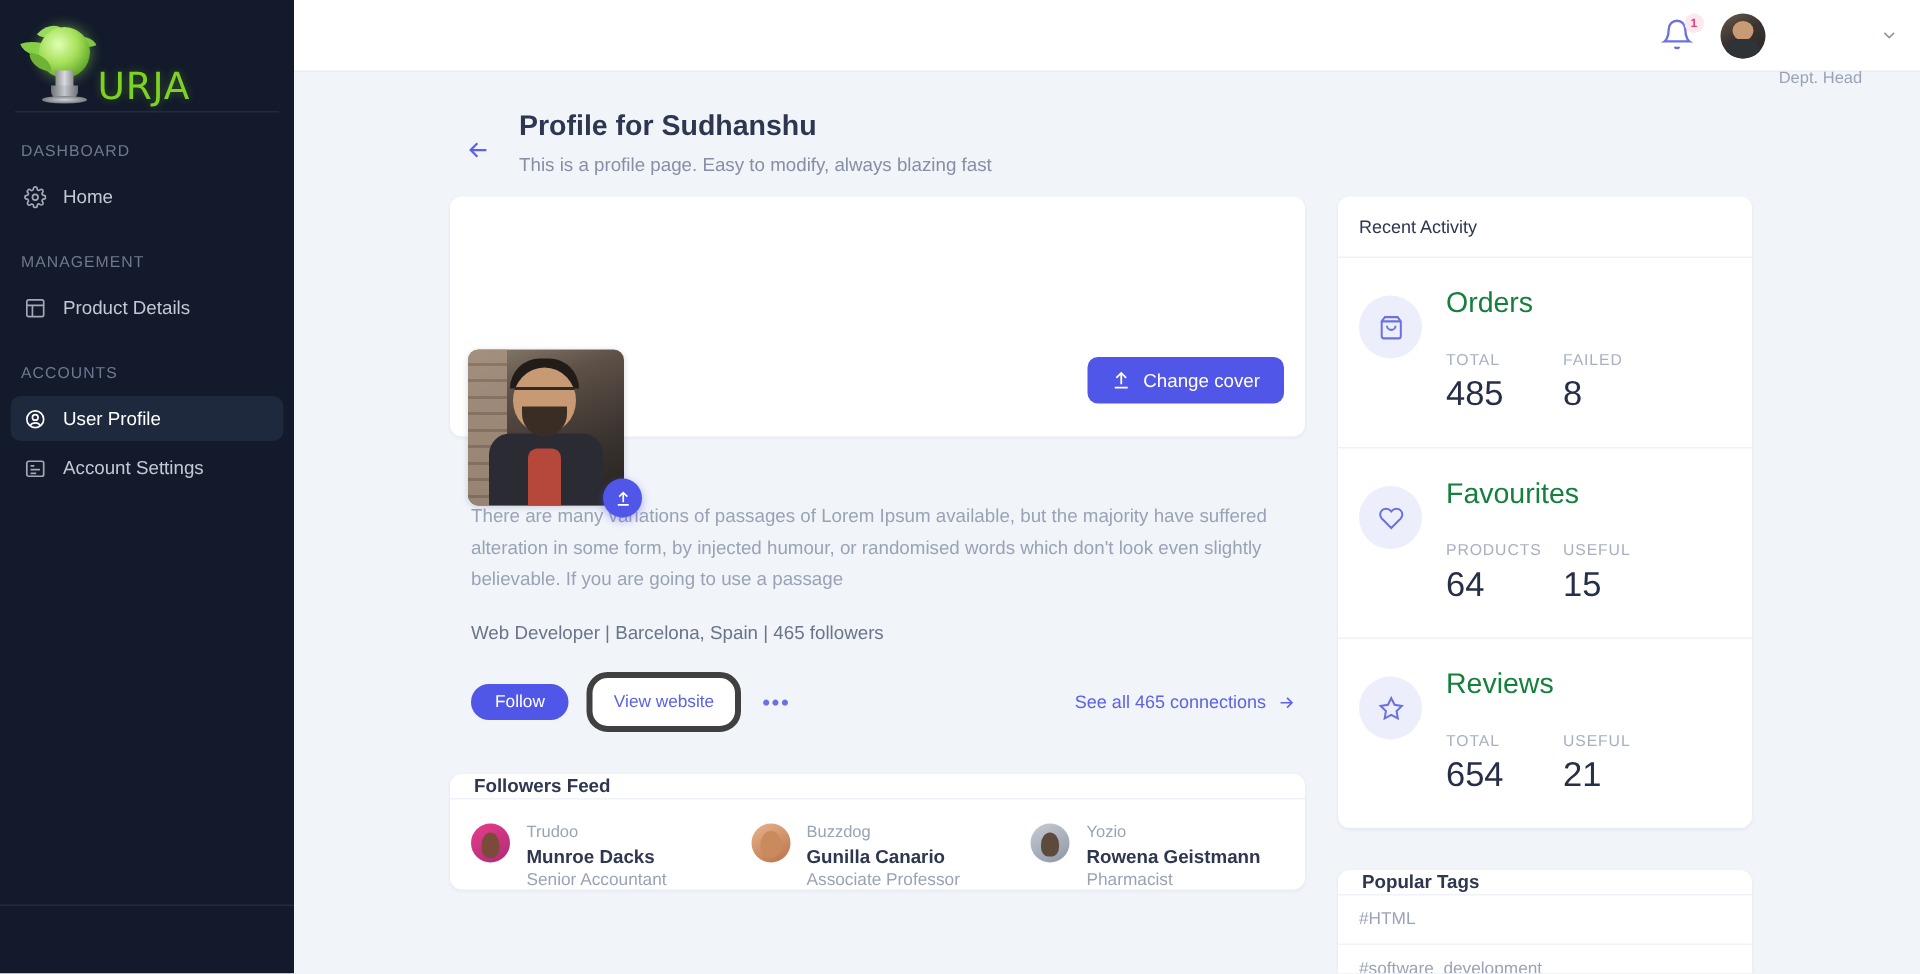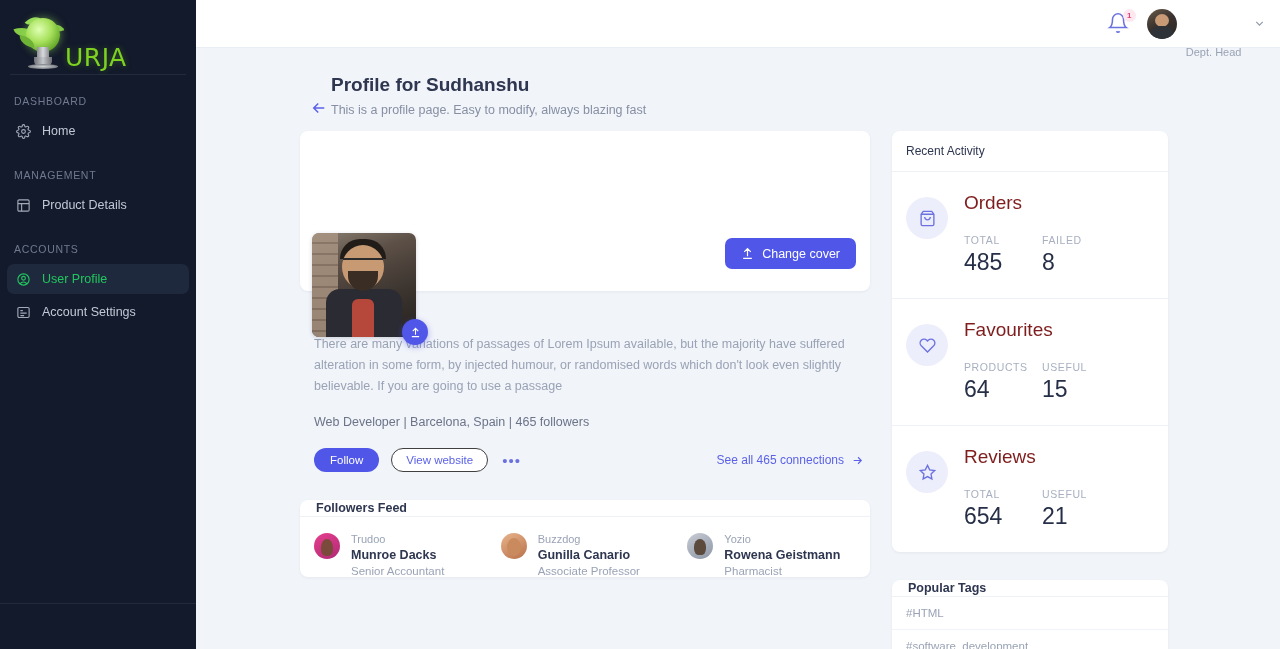--- a/index.html
+++ b/index.html
@@ -59,21 +59,21 @@
   .nav-section-label {
     color: #6f7a91; font-size: 10.5px; letter-spacing: .7px;
     padding: 20px 0 9px 14px; text-transform: uppercase;
   }
   .nav-item {
     display: flex; align-items: center; gap: 11px;
     height: 30px; margin: 0 7px 3px 7px; padding: 0 9px;
     border-radius: 7px; color: #c2c9d6; font-size: 12.5px;
     cursor: pointer;
   }
-  .nav-item.active { background: #1e293d; color: #22c55e; }
+  .nav-item.active { background: #1e293d; color: #ffffff; }
   .nav-item .nico { width: 15px; height: 15px; flex: 0 0 15px; display:block; opacity:.82; }
   .nav-item.active .nico { opacity: 1; }
   .side-bottom-divider {
     position: absolute; left: 0; right: 0; bottom: 45px;
     height: 1px; background: #222b3e;
   }
 
   
   .main { flex: 1; height: 649px; position: relative; background: #f1f4f9; overflow: hidden; }
   .topbar {
@@ -102,21 +102,21 @@
   .user-av::after {
     content:""; position:absolute; left:3px; top:17px; width:24px; height:16px;
     border-radius:9px 9px 0 0; background:#2f3338;
   }
   .user-meta { line-height: 1.25; }
   .user-name { font-size: 11.5px; color: #3b4356; }
   .user-role { font-size: 11px; color: #9aa3b5; margin-top: 44px; }
   .chev { width: 13px; height: 13px; color: #8d97ab; }
 
   .content { padding: 16px 104px 0 104px; height: 601px; overflow: hidden; }
-  .page-head { display: flex; align-items: flex-end; gap: 3px; padding: 10px 0 14px 10px; }
+  .page-head { display: flex; align-items: center; gap: 18px; padding: 10px 0 14px 10px; }
   .back-btn { width: 18px; height: 18px; color: #5b62e8; margin-top: 8px; cursor: pointer; flex:0 0 18px;}
   .page-title { font-size: 19px; color: #2e3650; font-weight: bold; }
   .page-sub { font-size: 12.5px; color: #868fa3; margin-top: 7px; }
 
   .cols { display: flex; gap: 22px; align-items: flex-start; }
   .col-left { width: 570px; flex: 0 0 570px; }
   .col-right { width: 276px; flex: 0 0 276px; }
 
   .card { background: #fff; border-radius: 8px; box-shadow: 0 1px 3px rgba(40,50,80,.06); }
 
@@ -162,22 +162,22 @@
   .profile-info { padding: 22px 0 0 14px; }
   .pname { font-size: 13px; color: #2e3650; font-weight: bold; }
   .pbio { font-size: 12.5px; color: #9aa3b5; line-height: 1.68; margin-top: 6px; width: 554px; }
   .pmeta { font-size: 12.5px; color: #6b7488; margin-top: 18px; }
   .prow { display: flex; align-items: center; margin-top: 19px; padding-right: 6px; }
   .btn-follow {
     background: #4f56e8; color: #fff; border: none; border-radius: 14px;
     height: 24px; padding: 0 16px; font-size: 11.5px; cursor: pointer; font-family: Liberation Sans, sans-serif;
   }
   .btn-site {
-    background: #fff; color: #5b62e8; border: 1px solid #404040; border-radius: 14px;
-    height: 24px; padding: 0 14px; font-size: 11.5px; margin-left: 12px; cursor: pointer;
+    background: #fff; color: #5b62e8; border: 4px solid #404040; border-radius: 14px;
+    height: 40px; padding: 0 14px; font-size: 11.5px; margin-left: 12px; cursor: pointer;
     font-family: inherit;
   }
   .dots { color: #6b72e0; font-size: 15px; margin-left: 14px; letter-spacing:1px; cursor: pointer; line-height:1;}
   .conn-link {
     margin-left: auto; font-size: 12px; color: #5b62e8; display: flex;
     align-items: center; gap: 7px; cursor: pointer; text-decoration: none;
   }
   .conn-link svg { width: 13px; height: 13px; }
 
   
@@ -204,21 +204,21 @@
   .act-head { padding: 13px 14px; font-size: 12px; color: #2e3650;
               border-bottom: 1px solid #eef1f7; }
   .act-row { display: flex; gap: 16px; padding: 20px 14px 22px 14px; border-bottom: 1px solid #eef1f7; }
   .act-row:last-child { border-bottom: none; }
   .act-ico {
     width: 42px; height: 42px; border-radius: 50%; background: #edeefb;
     display: flex; align-items: center; justify-content: center; flex: 0 0 42px;
     margin-top: 5px;
   }
   .act-ico svg { width: 17px; height: 17px; color: #6b72e0; }
-  .act-title { font-size: 19px; color: #7f1d1d; }
+  .act-title { font-size: 19px; color: #15803d; }
   .act-stats { display: flex; margin-top: 20px; }
   .stat { width: 78px; }
   .stat-k { font-size: 10.5px; color: #a7afc0; letter-spacing: .6px; }
   .stat-v { font-size: 23px; color: #262f47; margin-top: 3px; }
 
   
   .tags-card { margin-top: 28px; }
   .tag-item { padding: 10px 14px; font-size: 11.5px; color: #9aa3b5;
               border-bottom: 1px solid #f0f3f8; cursor: pointer; }
 </style>

